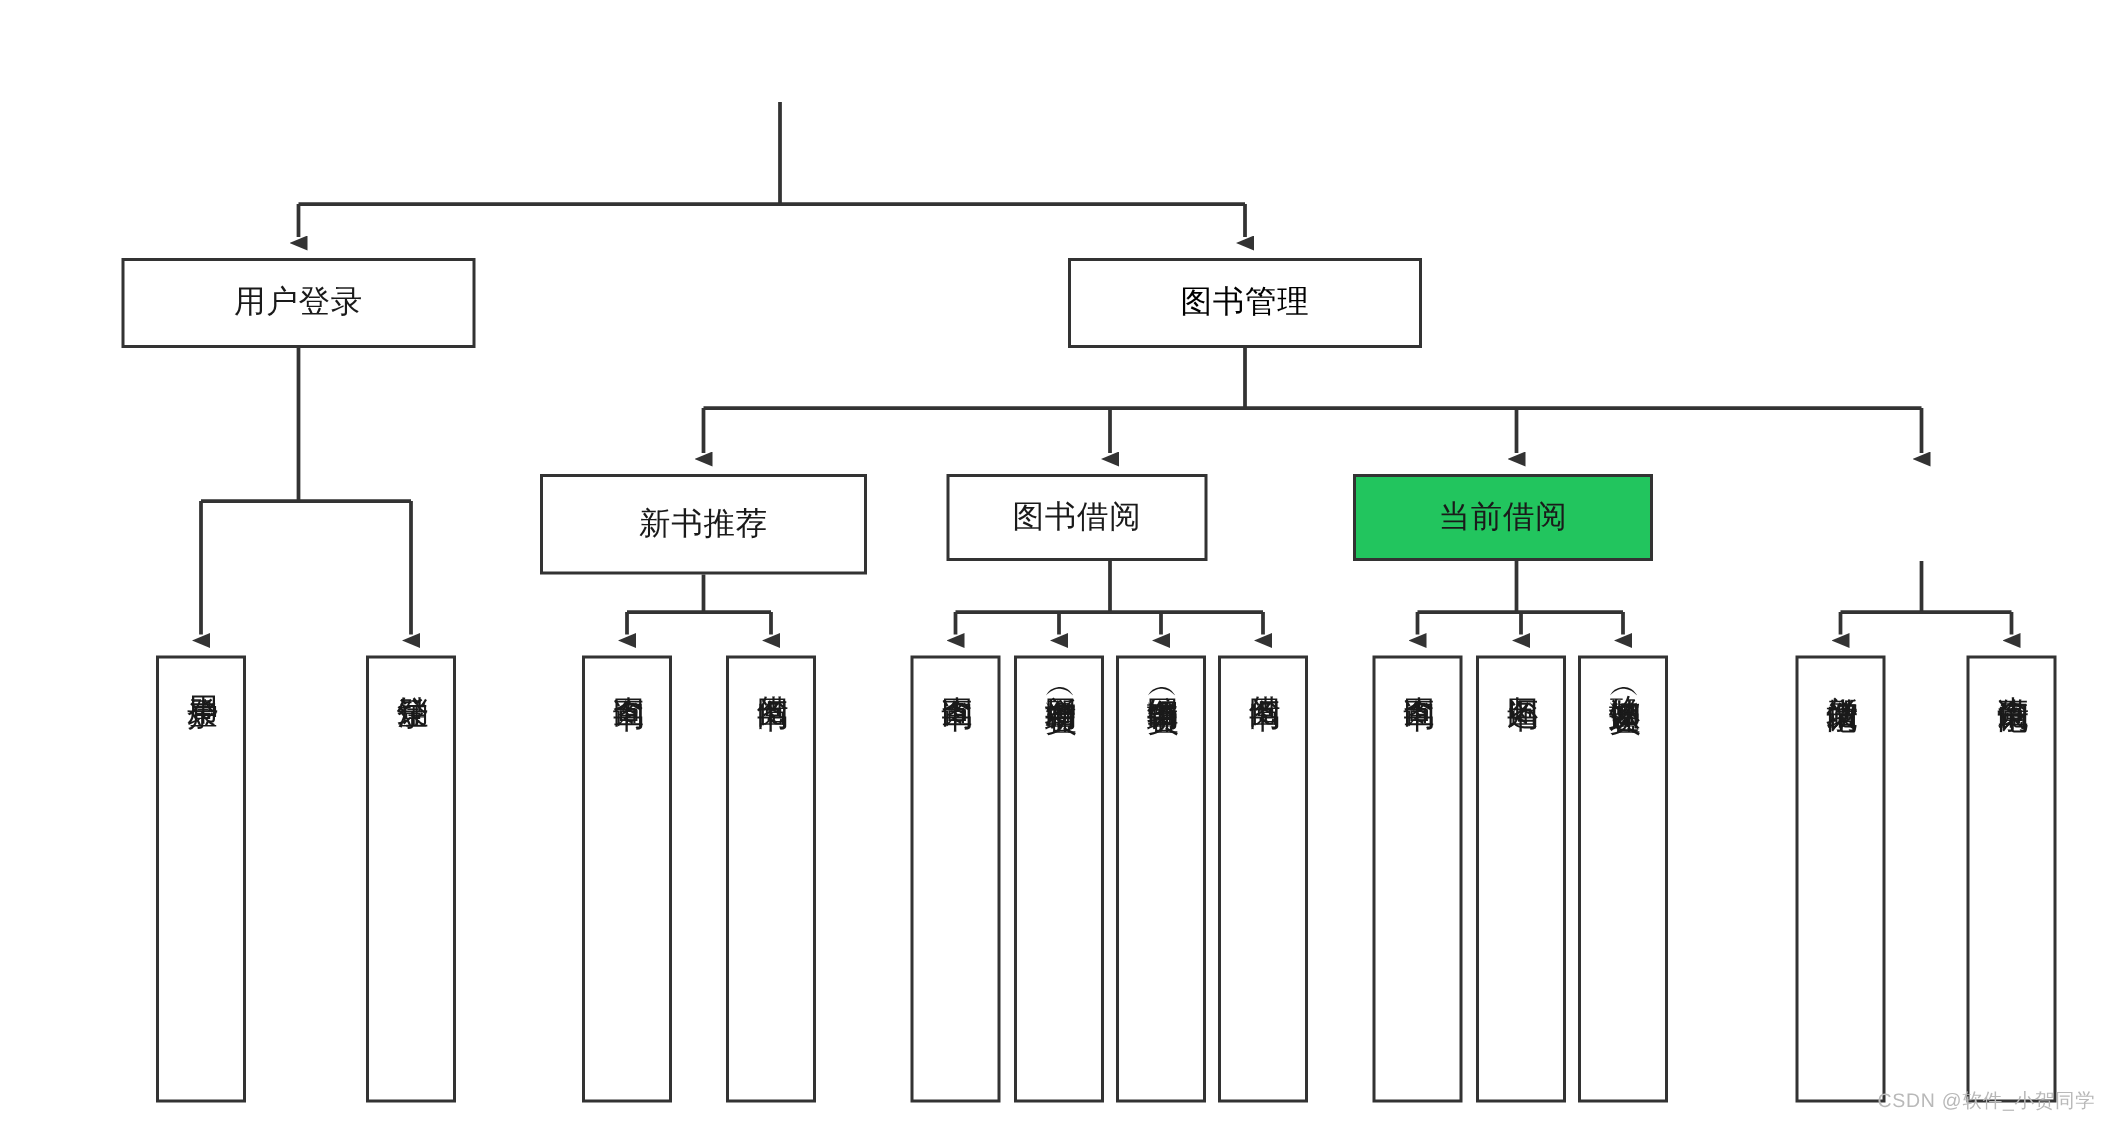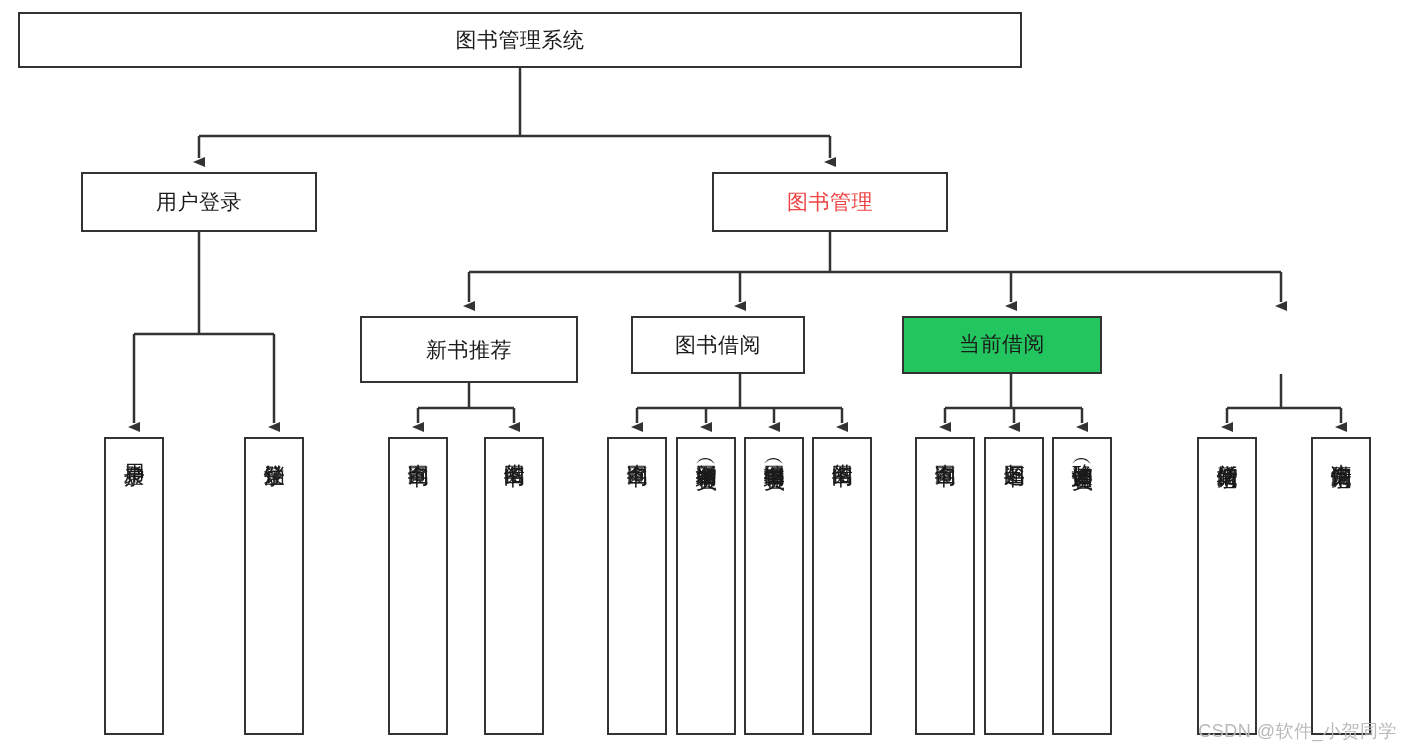--- a/index.html
+++ b/index.html
@@ -51,21 +51,21 @@
     text-orientation: upright;
     font-size: 21px;
     line-height: 1.25;
     letter-spacing: 1px;
     white-space: nowrap;
   }
   #watermark {
     position: absolute;
     right: 8px;
     bottom: 4px;
-    font-size: 18px;
+    font-size: 13px;
     color: #b9b9b9;
     white-space: nowrap;
     letter-spacing: 0.5px;
   }
 </style>
 </head>
 <body>
 
 <div id="diagram-root" style="background: rgb(255, 255, 255);">
 
@@ -113,28 +113,25 @@
       <path d="M 1014 408 L 1014 423" marker-end="url(#arrow)"></path>
       <path d="M 1082 408 L 1082 423" marker-end="url(#arrow)"></path>
 
       <path d="M 1281 374 L 1281 408"></path>
       <path d="M 1227 408 L 1341 408"></path>
       <path d="M 1227 408 L 1227 423" marker-end="url(#arrow)"></path>
       <path d="M 1341 408 L 1341 423" marker-end="url(#arrow)"></path>
     </g>
   </svg>
 
-  <div class="node node-h" style="left: 18px; top: 12px; width: 1004px; height: 56px; border-color: rgb(51, 51, 51); background: rgb(255, 255, 255); color: rgb(26, 26, 26);">
-    <span class="node-label">图书管理系统</span>
-  </div>
 
   <div class="node node-h" style="left: 81px; top: 172px; width: 236px; height: 60px; border-color: rgb(51, 51, 51); background: rgb(255, 255, 255); color: rgb(26, 26, 26);">
     <span class="node-label">用户登录</span>
   </div>
-  <div class="node node-h" style="left: 712px; top: 172px; width: 236px; height: 60px; border-color: rgb(51, 51, 51); background: rgb(255, 255, 255); color: #ef4444;">
+  <div class="node node-h" style="left: 712px; top: 172px; width: 236px; height: 60px; border-color: rgb(51, 51, 51); background: rgb(255, 255, 255); color: #000000;">
     <span class="node-label">图书管理</span>
   </div>
 
   <div class="node node-h" style="left: 360px; top: 316px; width: 218px; height: 67px; border-color: rgb(51, 51, 51); background: rgb(255, 255, 255); color: rgb(26, 26, 26);">
     <span class="node-label">新书推荐</span>
   </div>
   <div class="node node-h" style="left: 631px; top: 316px; width: 174px; height: 58px; border-color: rgb(51, 51, 51); background: rgb(255, 255, 255); color: rgb(26, 26, 26);">
     <span class="node-label">图书借阅</span>
   </div>
   <div class="node node-h" style="left: 902px; top: 316px; width: 200px; height: 58px; border-color: rgb(51, 51, 51); background: #22c55e; color: rgb(26, 26, 26); font-family: Liberation Serif, serif;">

